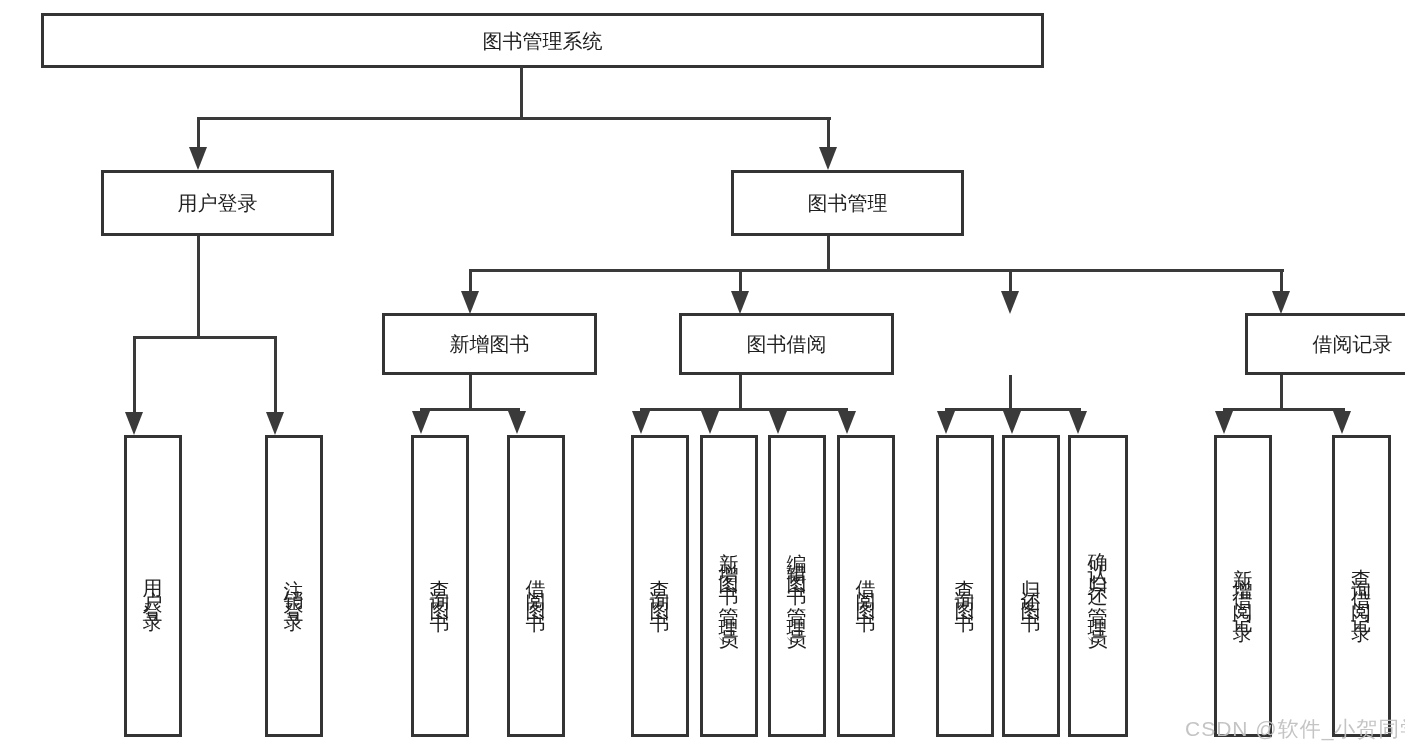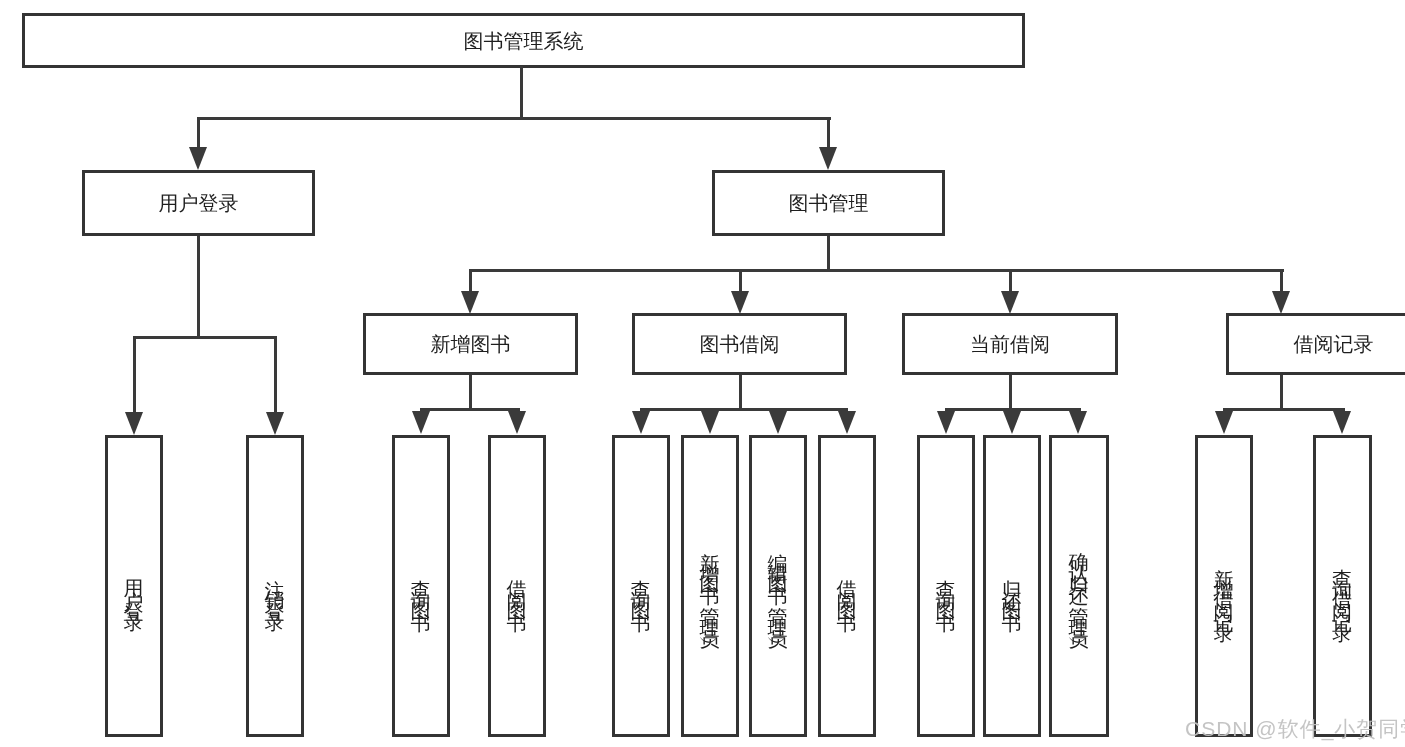--- a/index.html
+++ b/index.html
@@ -3,21 +3,21 @@
 <meta charset="utf-8">
 <style>
   html,body{margin:0;padding:0;background:#fff;}
   #canvas{
     position:relative;width:1405px;height:747px;background:#ffffff;
     font-family:"Liberation Sans",sans-serif;overflow:hidden;
   }
   .box{
     position:absolute;box-sizing:border-box;border:3px solid #343434;background:#fff;
     display:flex;align-items:center;justify-content:center;
-    color:#1f1f1f;font-size:20px;line-height:1;white-space:nowrap;
+    color:#1f1f1f;font-size:20px;line-height:1;white-space:nowrap;margin-left:19px;
   }
   .l2{top:170px;width:233px;height:66px;}
   .l3{top:313px;width:215px;height:62px;}
   .leaf{
     top:435px;width:58px;height:302px;
     writing-mode:vertical-rl;text-orientation:mixed;letter-spacing:11px;
   }
   .hl,.vl{position:absolute;background:#3a3a3a;}
   .hl{height:3px;}
   .vl{width:3px;}
@@ -35,22 +35,21 @@
 <body>
 
 <div id="canvas">
 
   <div class="box" style="left:22px;top:13px;width:1003px;height:55px;">图书管理系统</div>
 
   <div class="box l2" style="left:82px;">用户登录</div>
   <div class="box l2" style="left:712px;">图书管理</div>
 
   <div class="box l3" style="left:363px;">新增图书</div>
-  <div class="box l3" style="left:632px;">图书借阅</div>
-  <div class="box l3" style="left:902px;width:216px;">当前借阅</div>
+  <div class="box l3" style="left:660px;">图书借阅</div>
   <div class="box l3" style="left:1226px;">借阅记录</div>
 
   <div class="box leaf" style="left:105px;">用户登录</div>
   <div class="box leaf" style="left:246px;">注销登录</div>
 
   <div class="box leaf" style="left:392px;">查询图书</div>
   <div class="box leaf" style="left:488px;">借阅图书</div>
 
   <div class="box leaf" style="left:612px;">查询图书</div>
   <div class="box leaf" style="left:681px;">新增图书（管理员）</div>

